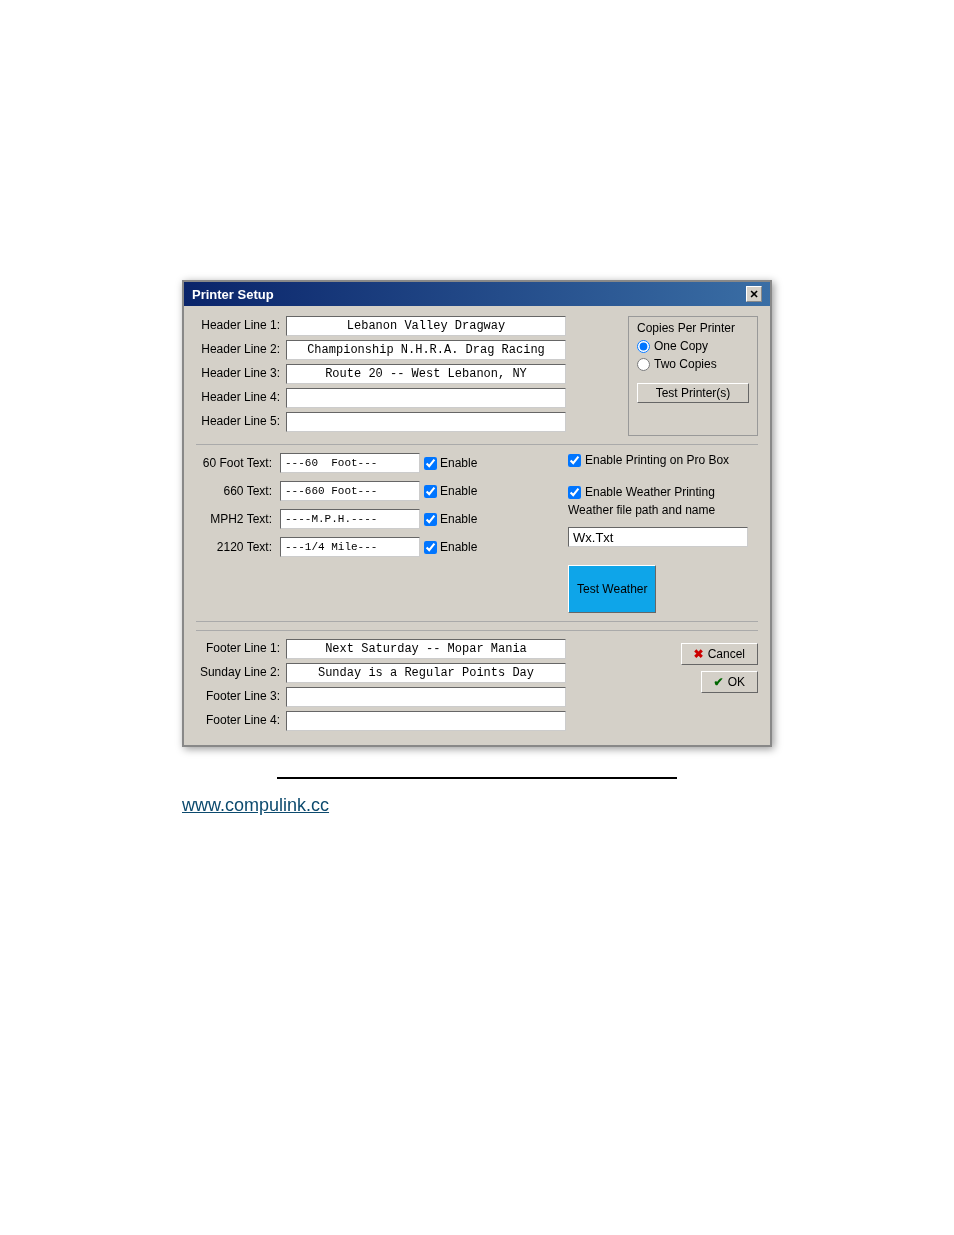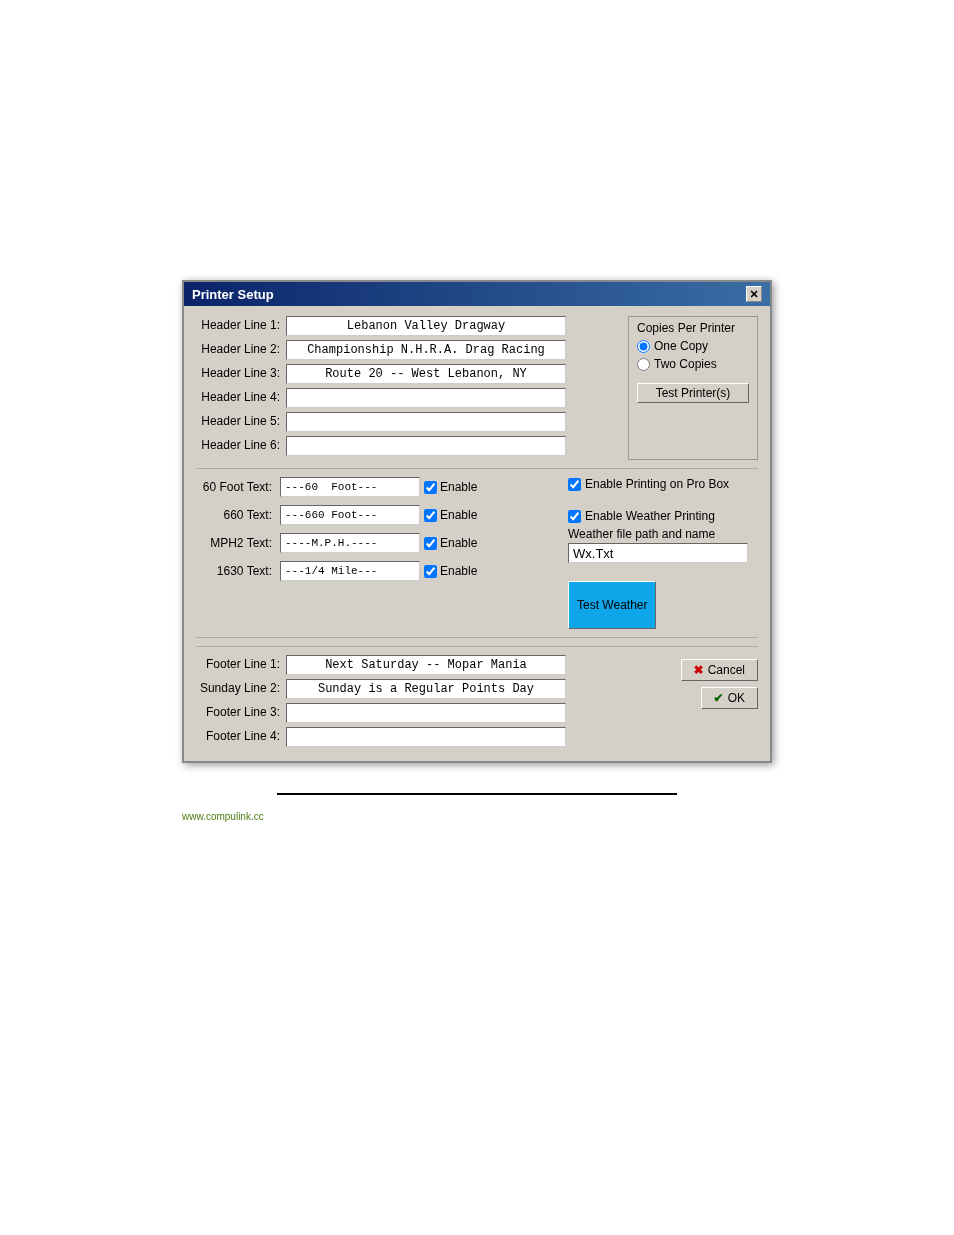--- a/index.html
+++ b/index.html
@@ -302,22 +302,23 @@
 
     .divider-line {
       width: 400px;
       height: 2px;
       background: #000;
       align-self: center;
       margin-bottom: 16px;
     }
 
     .link-text {
-      color: #4d7c0f;
-      font-size: 10px;
+      color: #0c4a6e;
+      text-decoration: underline;
+      font-size: 18px;
       cursor: pointer;
     }
 
     input[type="text"], input[type="text"]:focus {
       outline: none;
     }
   </style>
 </head>
 <body>
 
@@ -353,24 +354,20 @@
           <div class="section-row">
             <span class="label-col">Header Line 4:</span>
             <input type="text" class="input-field" value="" style="">
           </div>
 
           <div class="section-row">
             <span class="label-col">Header Line 5:</span>
             <input type="text" class="input-field" value="" style="">
           </div>
 
-          <div class="section-row">
-            <span class="label-col">Header Line 6:</span>
-            <input type="text" class="input-field" value="" style="">
-          </div>
         </div>
 
         <div class="copies-box">
           <div class="copies-box-title">Copies Per Printer</div>
           <div class="radio-row">
             <input type="radio" name="copies" id="oneCopy" checked="" style="">
             <label for="oneCopy">One Copy</label>
           </div>
           <div class="radio-row">
             <input type="radio" name="copies" id="twoCopies" style="">
@@ -405,40 +402,40 @@
           <div class="text-row">
             <span class="text-row-label">MPH2 Text:</span>
             <input type="text" class="text-input-mono" value="----M.P.H.----" style="">
             <label class="checkbox-label">
               <input type="checkbox" checked="" style="">
               <span>Enable</span>
             </label>
           </div>
 
           <div class="text-row">
-            <span class="text-row-label">1630 Text:</span>
+            <span class="text-row-label">2120 Text:</span>
             <input type="text" class="text-input-mono" value="---1/4 Mile---" style="">
             <label class="checkbox-label">
               <input type="checkbox" checked="" style="">
               <span>Enable</span>
             </label>
           </div>
         </div>
 
         <div class="mid-right">
           <div class="checkbox-row">
             <input type="checkbox" checked="" style="">
             <span>Enable Printing on Pro Box</span>
           </div>
           <br>
           <div class="checkbox-row">
             <input type="checkbox" checked="" style="">
             <span>Enable Weather Printing</span>
           </div>
-          <div style="margin-bottom:2px;">Weather file path and name</div>
+          <div style="margin-bottom:10px;">Weather file path and name</div>
           <input type="text" class="weather-path-input" value="Wx.Txt" style="">
           <br>
           <button class="test-weather-btn">Test Weather</button>
         </div>
       </div>
 
       <div class="footer-section">
         <div class="footer-fields">
 
           <div class="section-row">

